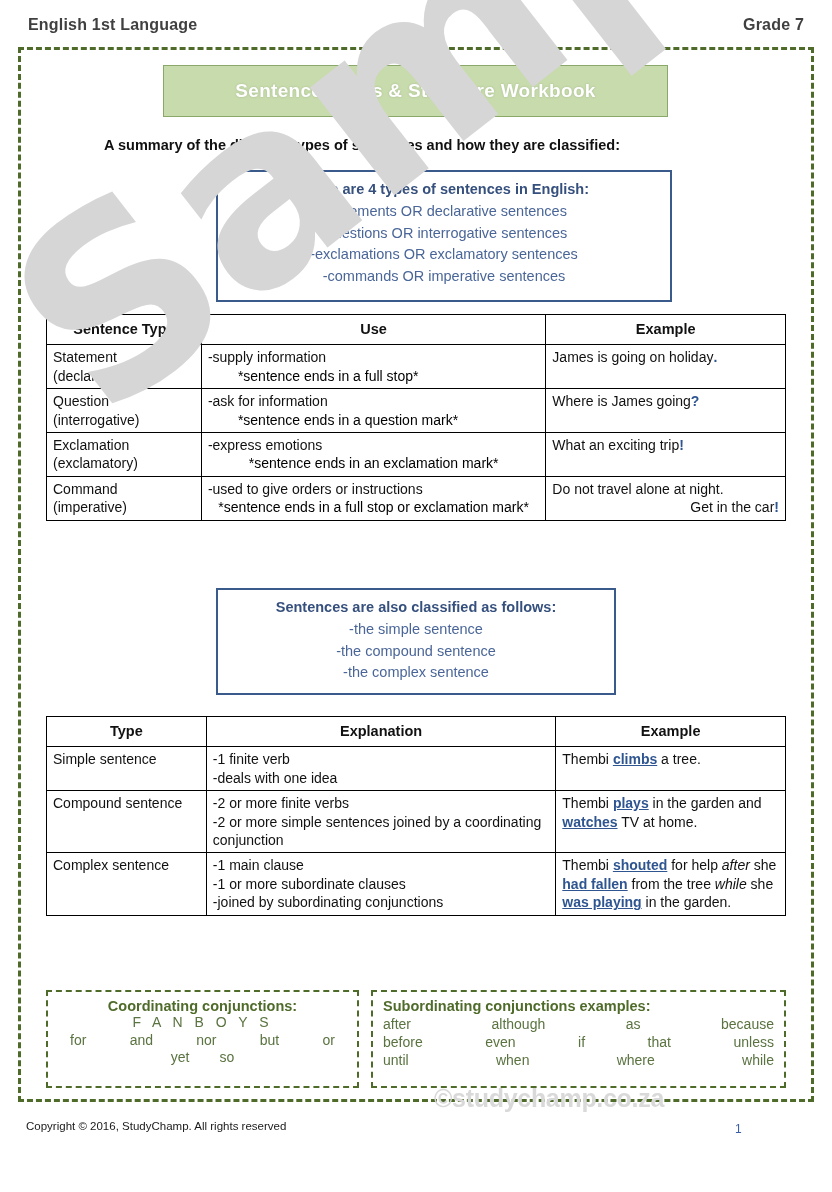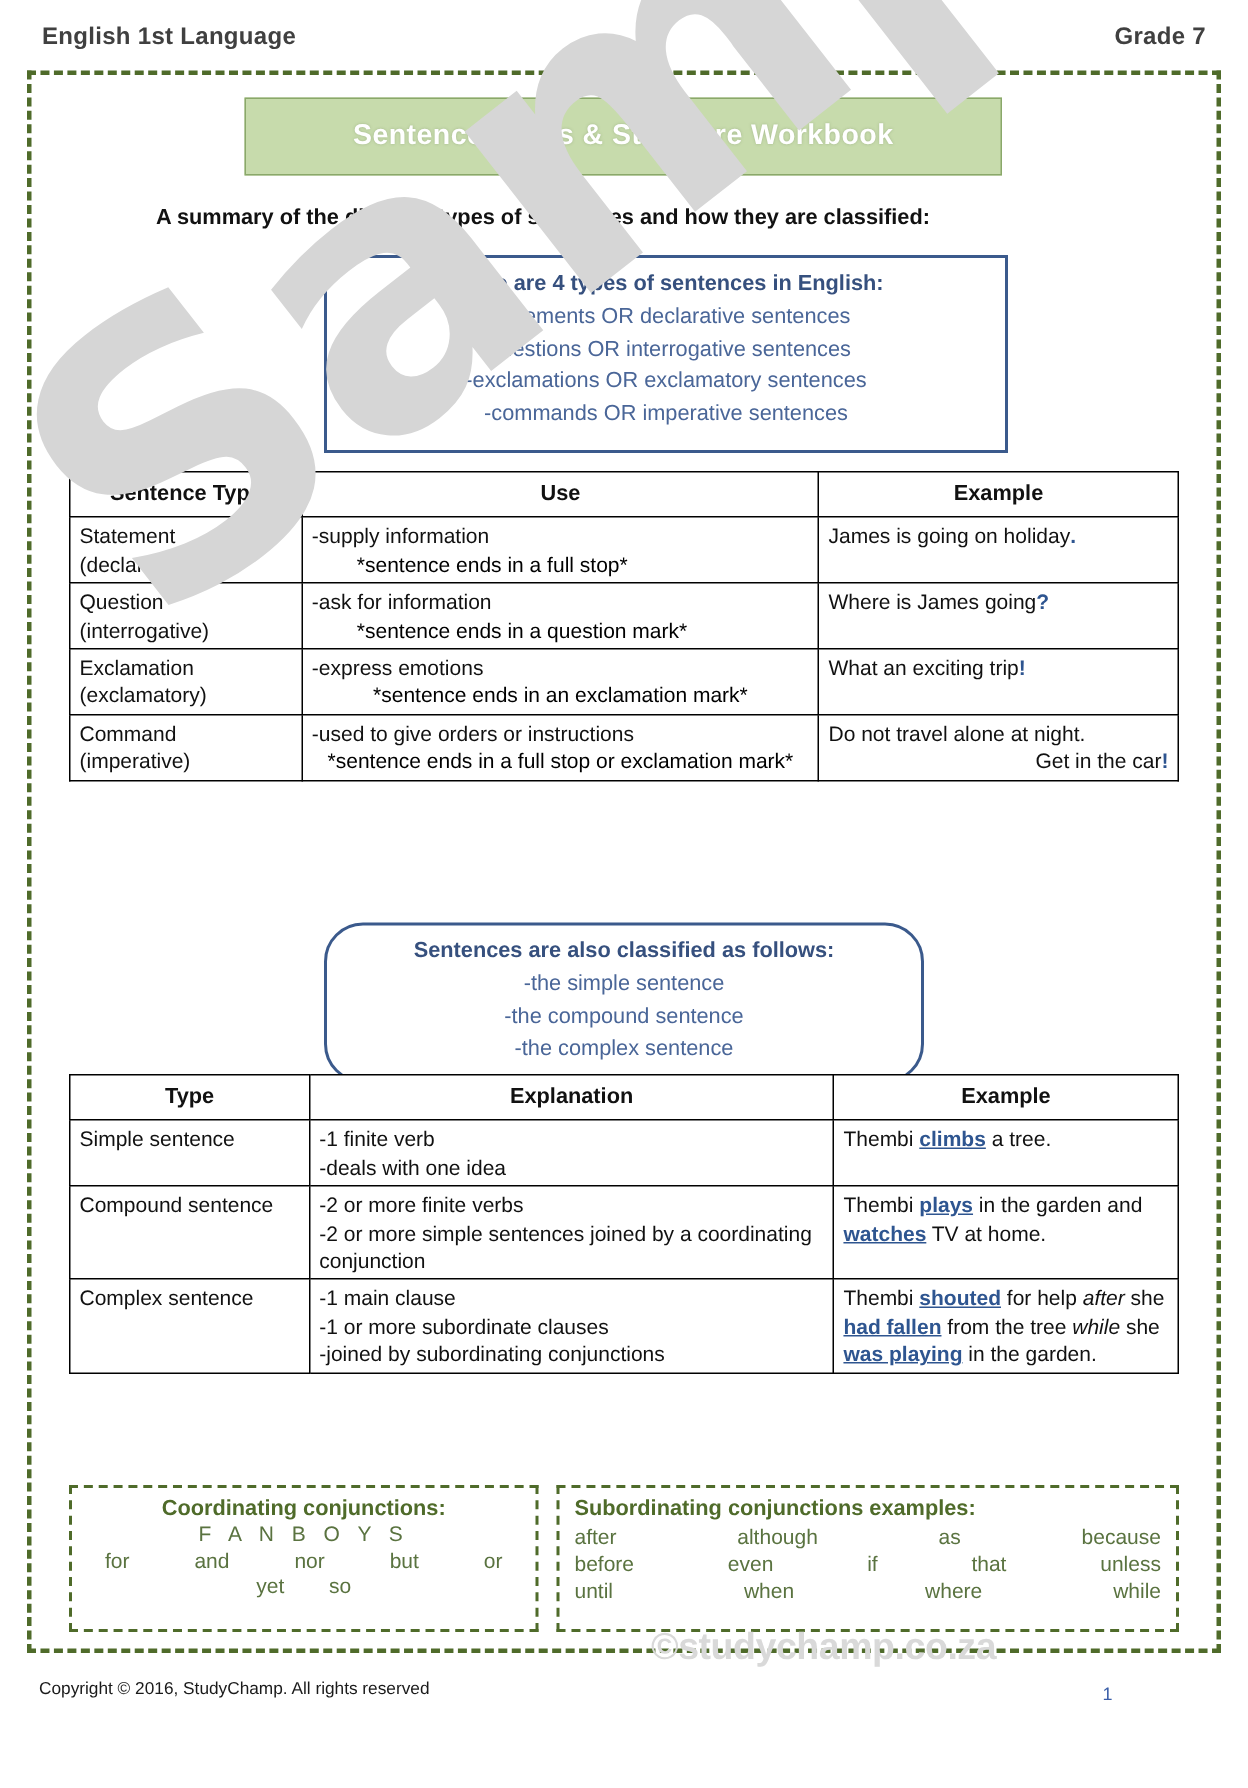--- a/index.html
+++ b/index.html
@@ -50,21 +50,21 @@
     position:absolute;border:2px solid #3b5a8c;box-sizing:border-box;
     background:#ffffff;text-align:center;padding:7px 6px 9px;
   }
   .bluebox .bb-title{
     color:#36507e;font-weight:bold;font-size:14.5px;line-height:1.5;
   }
   .bluebox .bb-line{
     color:#4a6698;font-size:14.5px;line-height:1.5;
   }
   #infobox1{left:216px;top:170px;width:456px;height:132px;}
-  #infobox2{left:216px;top:615px;width:400px;height:107px;border-radius:26px;}
+  #infobox2{left:216px;top:588px;width:400px;height:107px;}
 
   
   table.sheet{
     position:absolute;border-collapse:collapse;background:#fff;
     font-size:14px;color:#111;
   }
   table.sheet td,table.sheet th{
     border:1px solid #000;vertical-align:top;padding:3px 6px;
     font-weight:normal;line-height:1.32;
   }

